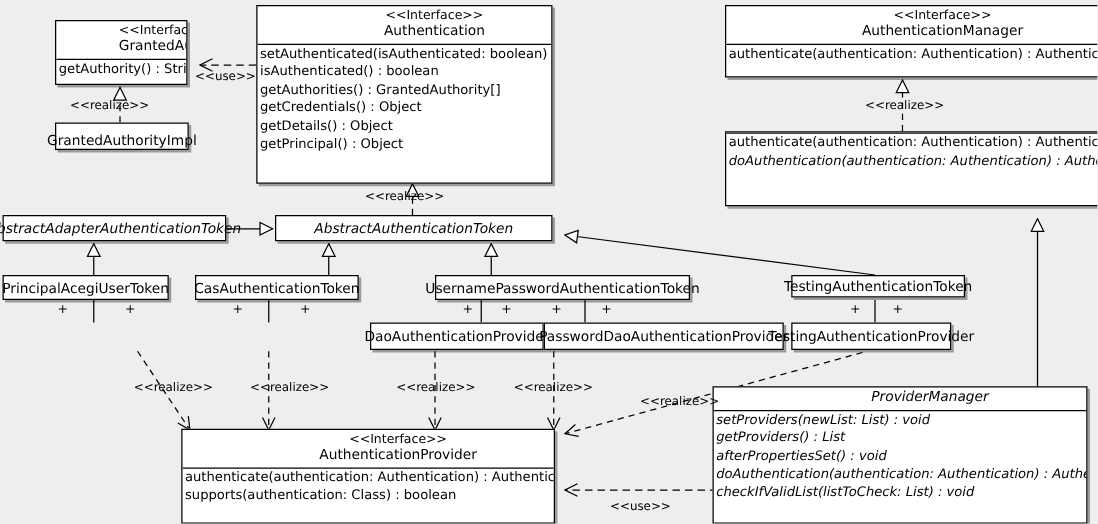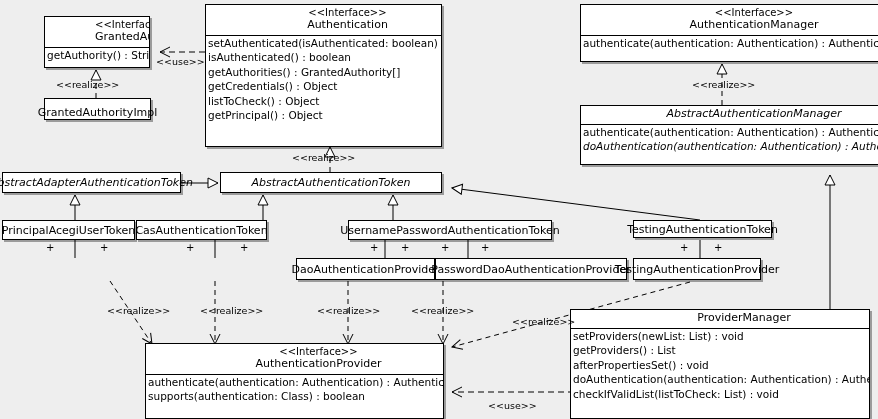--- a/index.html
+++ b/index.html
@@ -163,58 +163,55 @@
   <div class="uml-box" style="left:205px; top:4px; width:237px; height:143px;">
     <div class="hdr">
       <span class="stereo">&lt;&lt;Interface&gt;&gt;</span>
       <span class="cname">Authentication</span>
     </div>
     <div class="compart">
       <div class="member">setAuthenticated(isAuthenticated: boolean) : void</div>
       <div class="member">isAuthenticated() : boolean</div>
       <div class="member">getAuthorities() : GrantedAuthority[]</div>
       <div class="member">getCredentials() : Object</div>
-      <div class="member">listToCheck() : Object</div>
+      <div class="member">getDetails() : Object</div>
       <div class="member">getPrincipal() : Object</div>
     </div>
   </div>
 
   <div class="uml-box" style="left:580px; top:4px; width:300px; height:58px;">
     <div class="hdr">
       <span class="stereo">&lt;&lt;Interface&gt;&gt;</span>
       <span class="cname">AuthenticationManager</span>
     </div>
     <div class="compart">
       <div class="member">authenticate(authentication: Authentication) : Authentication</div>
     </div>
   </div>
 
   <div class="uml-box" style="left:580px; top:105px; width:300px; height:60px;">
-    <div class="hdr">
-      <span class="cname abstract">AbstractAuthenticationManager</span>
-    </div>
     <div class="compart">
       <div class="member">authenticate(authentication: Authentication) : Authentication</div>
       <div class="member abstract">doAuthentication(authentication: Authentication) : Authentication</div>
     </div>
   </div>
 
   <div class="simple-box abstract" style="left:2px; top:172px; width:179px; height:21px;">
     <span>AbstractAdapterAuthenticationToken</span>
   </div>
 
   <div class="simple-box abstract" style="left:220px; top:172px; width:222px; height:21px;">
     <span>AbstractAuthenticationToken</span>
   </div>
 
   <div class="simple-box" style="left:2px; top:220px; width:133px; height:20px;">
     <span>PrincipalAcegiUserToken</span>
   </div>
 
-  <div class="simple-box" style="left:136px; top:220px; width:131px; height:20px;">
+  <div class="simple-box" style="left:156px; top:220px; width:131px; height:20px;">
     <span>CasAuthenticationToken</span>
   </div>
 
   <div class="simple-box" style="left:348px; top:220px; width:204px; height:20px;">
     <span>UsernamePasswordAuthenticationToken</span>
   </div>
 
   <div class="simple-box" style="left:633px; top:220px; width:139px; height:18px;">
     <span>TestingAuthenticationToken</span>
   </div>
@@ -237,21 +234,21 @@
     <div class="hdr">
       <span class="stereo">&lt;&lt;Interface&gt;&gt;</span>
       <span class="cname">AuthenticationProvider</span>
     </div>
     <div class="compart">
       <div class="member">authenticate(authentication: Authentication) : Authentication</div>
       <div class="member">supports(authentication: Class) : boolean</div>
     </div>
   </div>
 
-  <div class="uml-box" style="left:570px; top:309px; width:300px; height:110px;">
+  <div class="uml-box" style="left:570px; top:309px; width:300px; height:110px;font-style:italic;">
     <div class="hdr">
       <span class="cname">ProviderManager</span>
     </div>
     <div class="compart">
       <div class="member">setProviders(newList: List) : void</div>
       <div class="member">getProviders() : List</div>
       <div class="member">afterPropertiesSet() : void</div>
       <div class="member">doAuthentication(authentication: Authentication) : Authentication</div>
       <div class="member">checkIfValidList(listToCheck: List) : void</div>
     </div>

